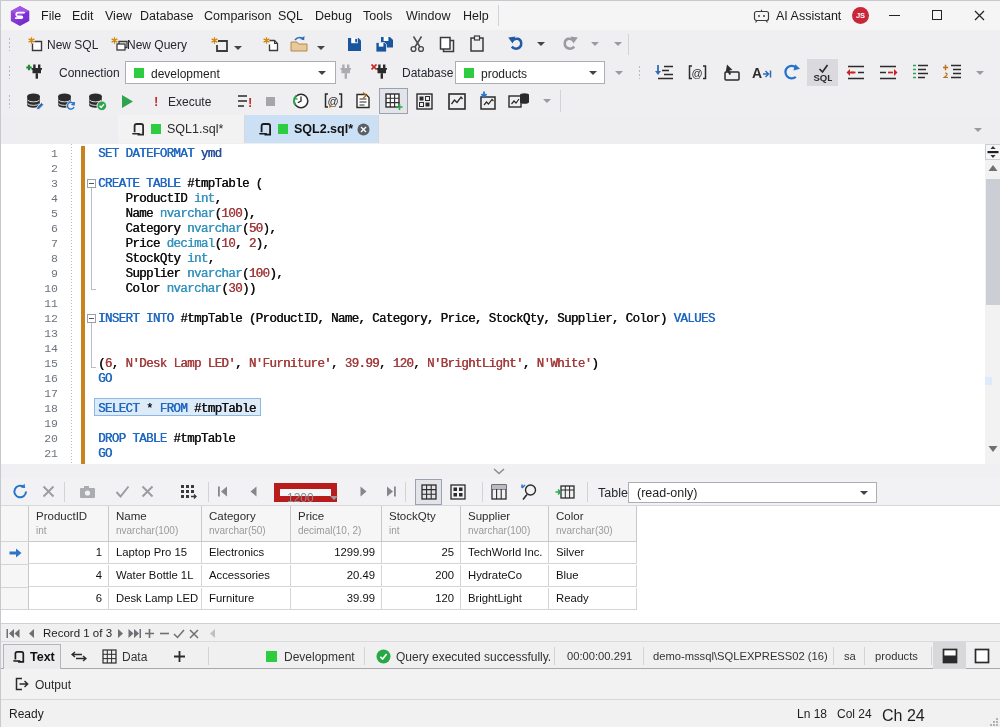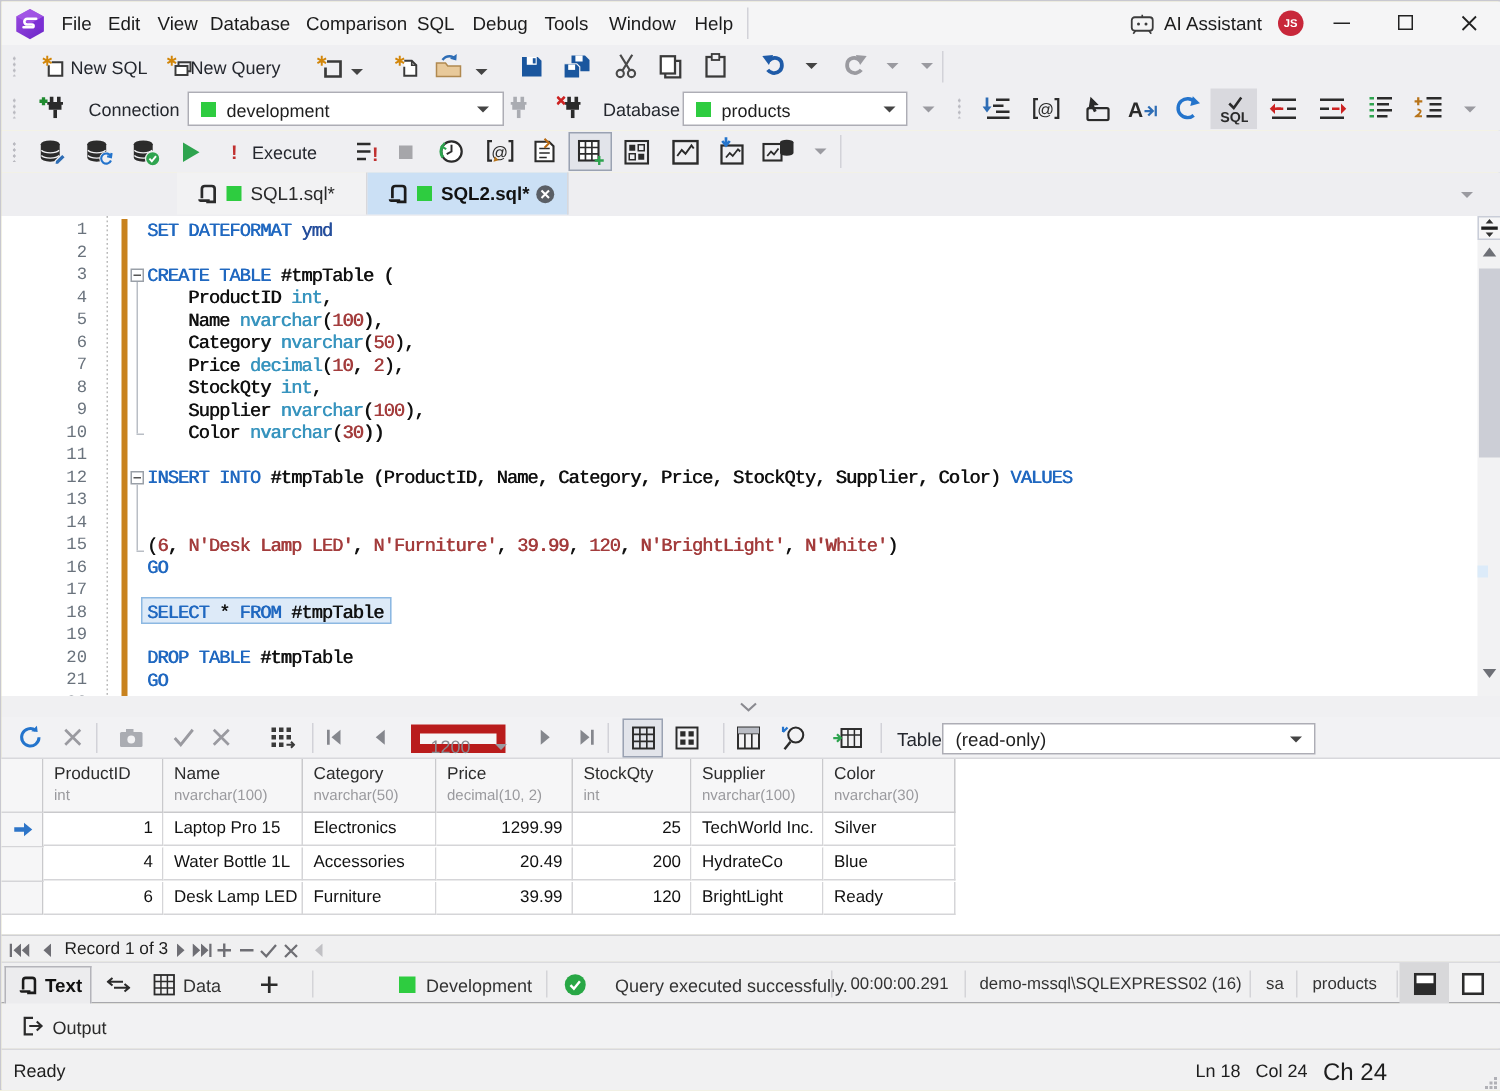--- a/index.html
+++ b/index.html
@@ -643,21 +643,21 @@
       <path d="M6.5 1 v11 M1 6.5 h11" stroke="#2b2b2b" stroke-width="1.8"></path>
     </svg>
     <div class="bsep" style="left:207px;"></div>
     <div class="abs" style="left:265px;top:9px;width:11px;height:11px;background:#2ecc40;"></div>
     <span class="btext" style="left:283px;">Development</span>
     <div class="bsep" style="left:363px;"></div>
     <svg class="abs" style="left:375px;top:7px;" width="15" height="15" viewBox="0 0 15 15">
       <circle cx="7.5" cy="7.5" r="7" fill="#28a745"></circle>
       <path d="M4.3 7.7 l2.3 2.4 4-5" fill="none" stroke="#fff" stroke-width="1.6"></path>
     </svg>
-    <span class="btext" style="left:409px;">Query executed successfully.</span>
+    <span class="btext" style="left:395px;">Query executed successfully.</span>
     <div class="bsep" style="left:553px;"></div>
     <span class="btext" style="left:566px;font-size:11.2px;">00:00:00.291</span>
     <div class="bsep" style="left:642px;"></div>
     <span class="btext" style="left:652px;font-size:11.2px;">demo-mssql\SQLEXPRESS02 (16)</span>
     <div class="bsep" style="left:832px;"></div>
     <span class="btext" style="left:843px;font-size:11.2px;">sa</span>
     <div class="bsep" style="left:863px;"></div>
     <span class="btext" style="left:874px;font-size:11.2px;">products</span>
     <div class="bsep" style="left:930px;"></div>
     <div class="abs" style="left:932px;top:0;width:33px;height:28px;background:#d8d8da;"></div>

